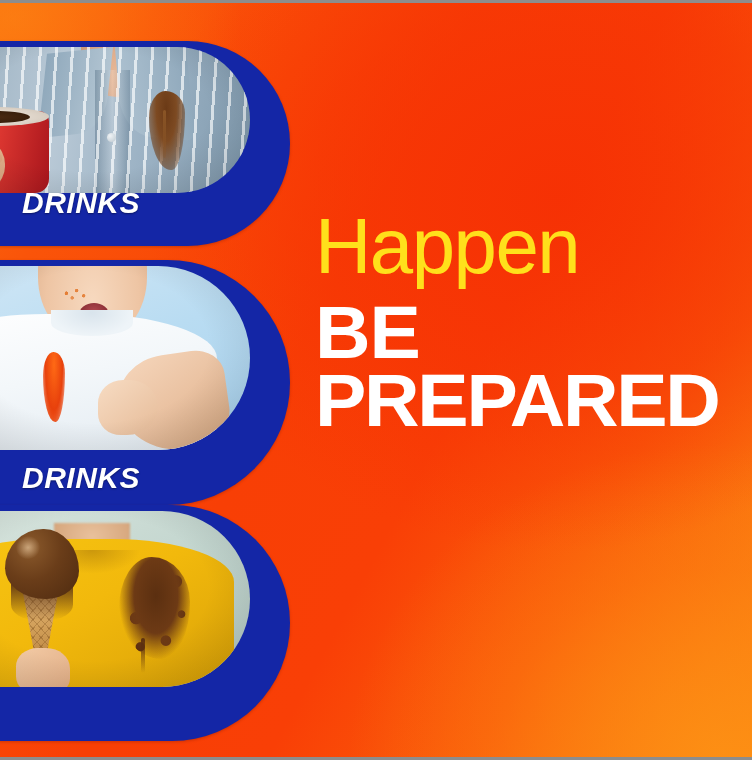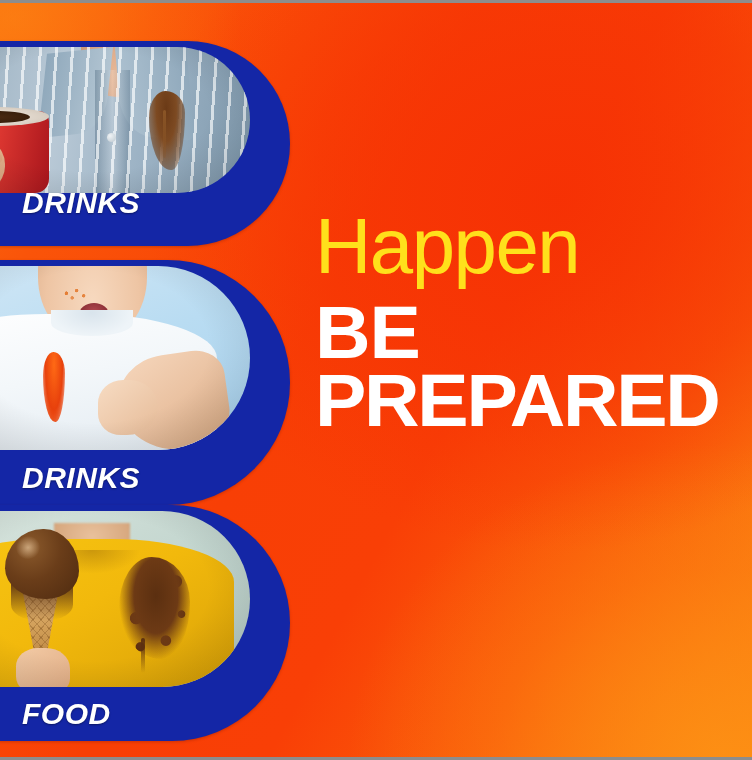--- a/index.html
+++ b/index.html
@@ -426,21 +426,20 @@
           <div class="splat-drip"></div>
           <div class="cone"></div>
           <div class="cone-waffle"></div>
           <div class="melt"></div>
           <div class="scoop"></div>
           <div class="scoop-gloss"></div>
           <div class="grip"></div>
         </div>
         <div class="photo-vig"></div>
       </div>
-      <div class="cap-label">FOOD</div>
     </div>
 
   </div>
 
   <div class="headline">
     <div class="hl-script">
       <span class="l1">Happen</span>
     </div>
     <div class="hl-bold">
       <span class="l1">BE</span>

